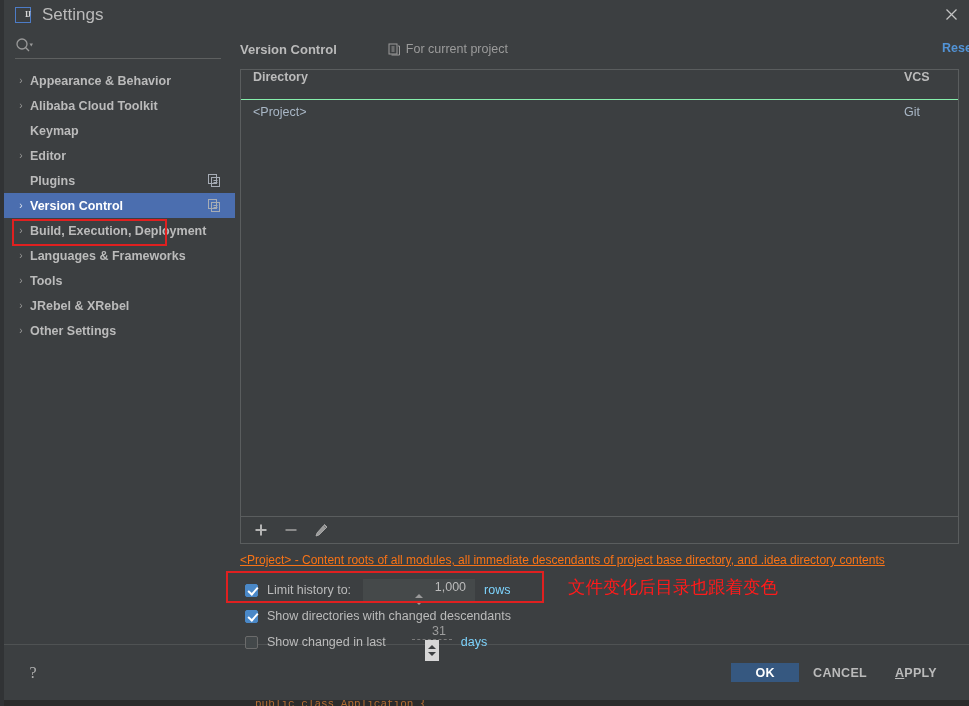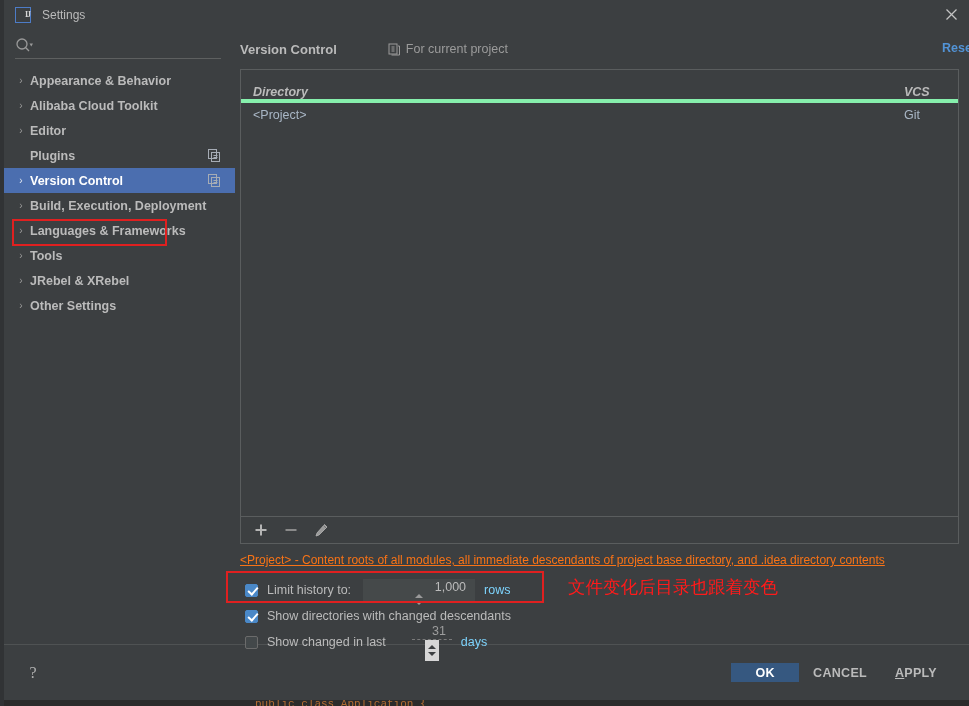--- a/index.html
+++ b/index.html
@@ -78,21 +78,21 @@
     color: #d6d6d6;
     font-weight: bold;
     line-height: 14px;
     text-align: right;
     letter-spacing: -1px;
     font-family: "Liberation Serif", serif;
   }
   .title-text {
     margin-left: 11px;
     color: #bbbbbb;
-    font-size: 12px;
+    font-size: 17px;
   }
   .close-btn {
     position: absolute;
     right: 6px;
     top: 3px;
     width: 24px; height: 22px;
     display: flex; align-items: center; justify-content: center;
     color: #c3c3c3;
     font-size: 15px;
     cursor: pointer;
@@ -265,24 +265,23 @@
     height: 448px;
     min-height: 448px;
     display: flex;
     flex-direction: column;
     box-sizing: border-box;
   }
   .vt-head {
     height: 29px;
     min-height: 29px;
     display: flex;
-    align-items: flex-end;
+    align-items: flex-start;
     padding: 0 14px 0 12px;
-    border-bottom: 4px solid #86efac;
-    font-style: italic;
+    border-bottom: 1px solid #86efac;
   }
   .vt-head .c-dir { flex: 1; color: #bbbbbb; font-weight: bold; font-size: 12.5px; }
   .vt-head .c-vcs { width: 40px; color: #bbbbbb; font-weight: bold; font-size: 12.5px; text-align: left; }
   .vt-body { flex: 1; }
   .vt-row {
     height: 24px;
     display: flex;
     align-items: center;
     padding: 0 14px 0 12px;
   }
@@ -514,20 +513,24 @@
       </div>
 
       <div class="tree" id="tree-container">
           <div class="tree-row">
             <span class="tw-arrow">›</span>
             <span class="tw-label">Appearance &amp; Behavior</span>
           </div>
           <div class="tree-row">
             <span class="tw-arrow">›</span>
             <span class="tw-label">Alibaba Cloud Toolkit</span>
+          </div>
+          <div class="tree-row">
+            <span class="tw-arrow"></span>
+            <span class="tw-label">Keymap</span>
           </div>
           <div class="tree-row">
             <span class="tw-arrow">›</span>
             <span class="tw-label">Editor</span>
           </div>
           <div class="tree-row">
             <span class="tw-arrow"></span>
             <span class="tw-label">Plugins</span>
             <span class="tw-copyicon"><svg width="13" height="13" viewBox="0 0 13 13">
                 <rect x="0.5" y="0.5" width="8" height="9" fill="none" stroke="#a6acb5" stroke-width="1"></rect>

